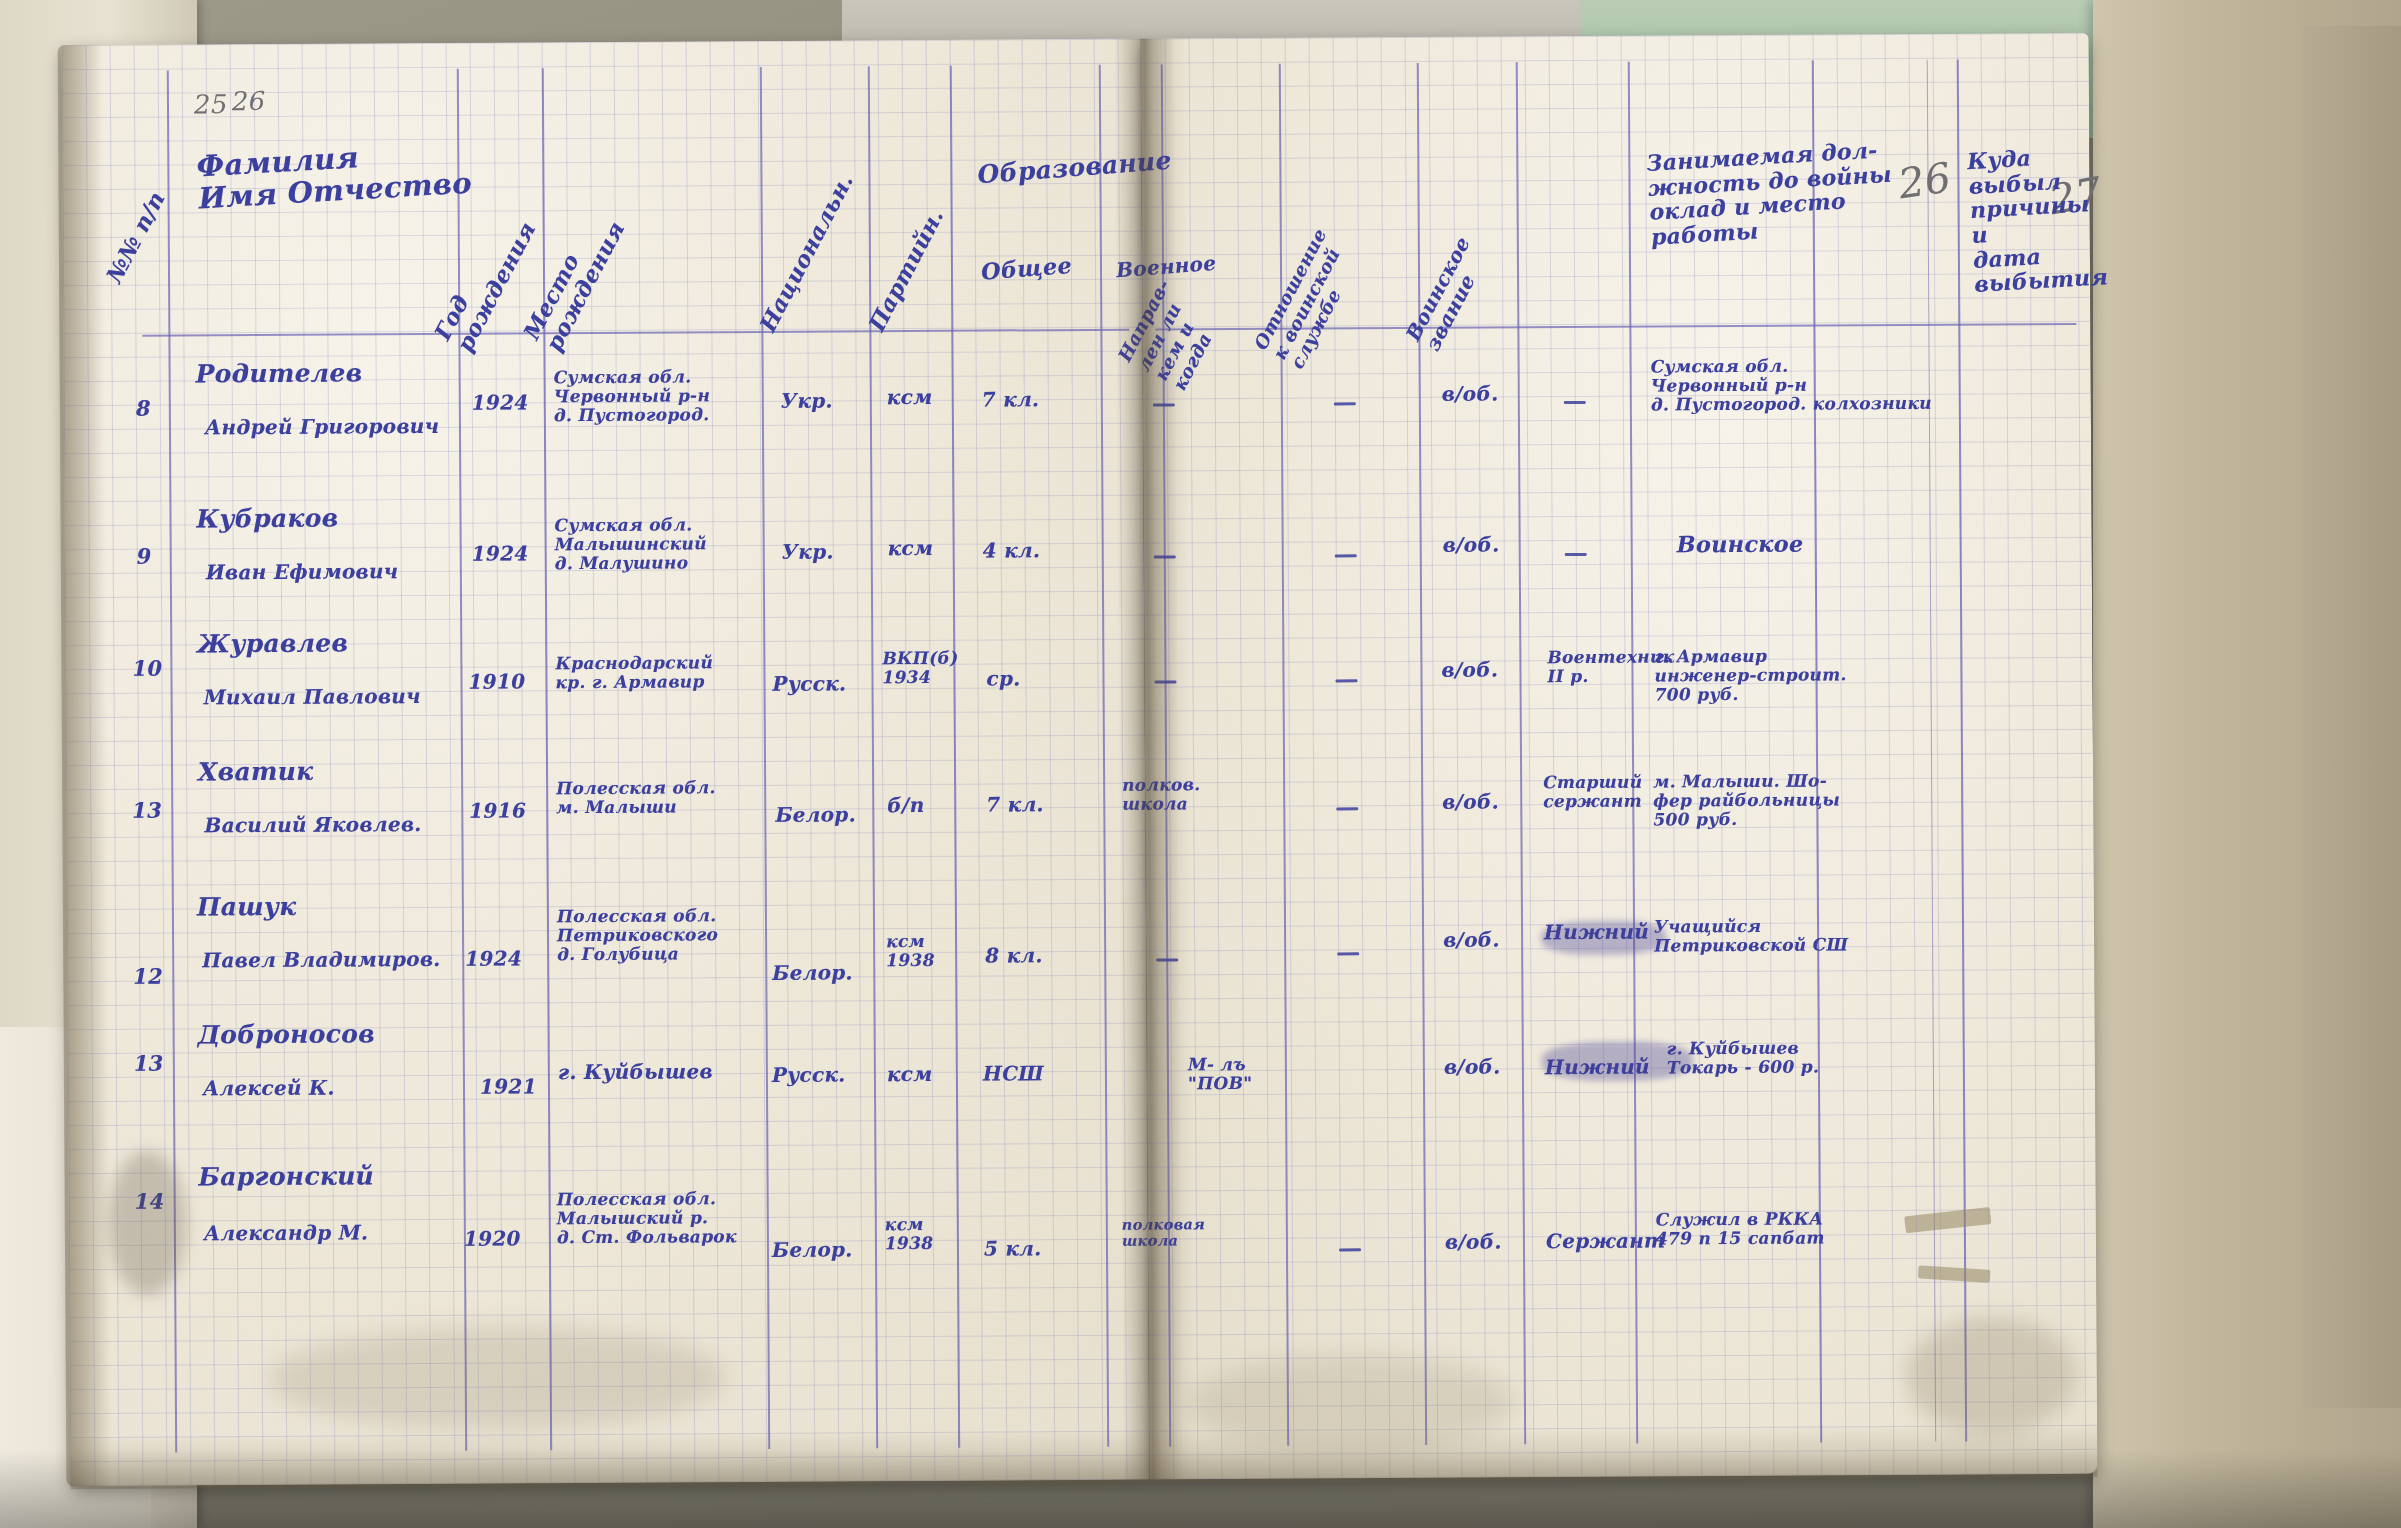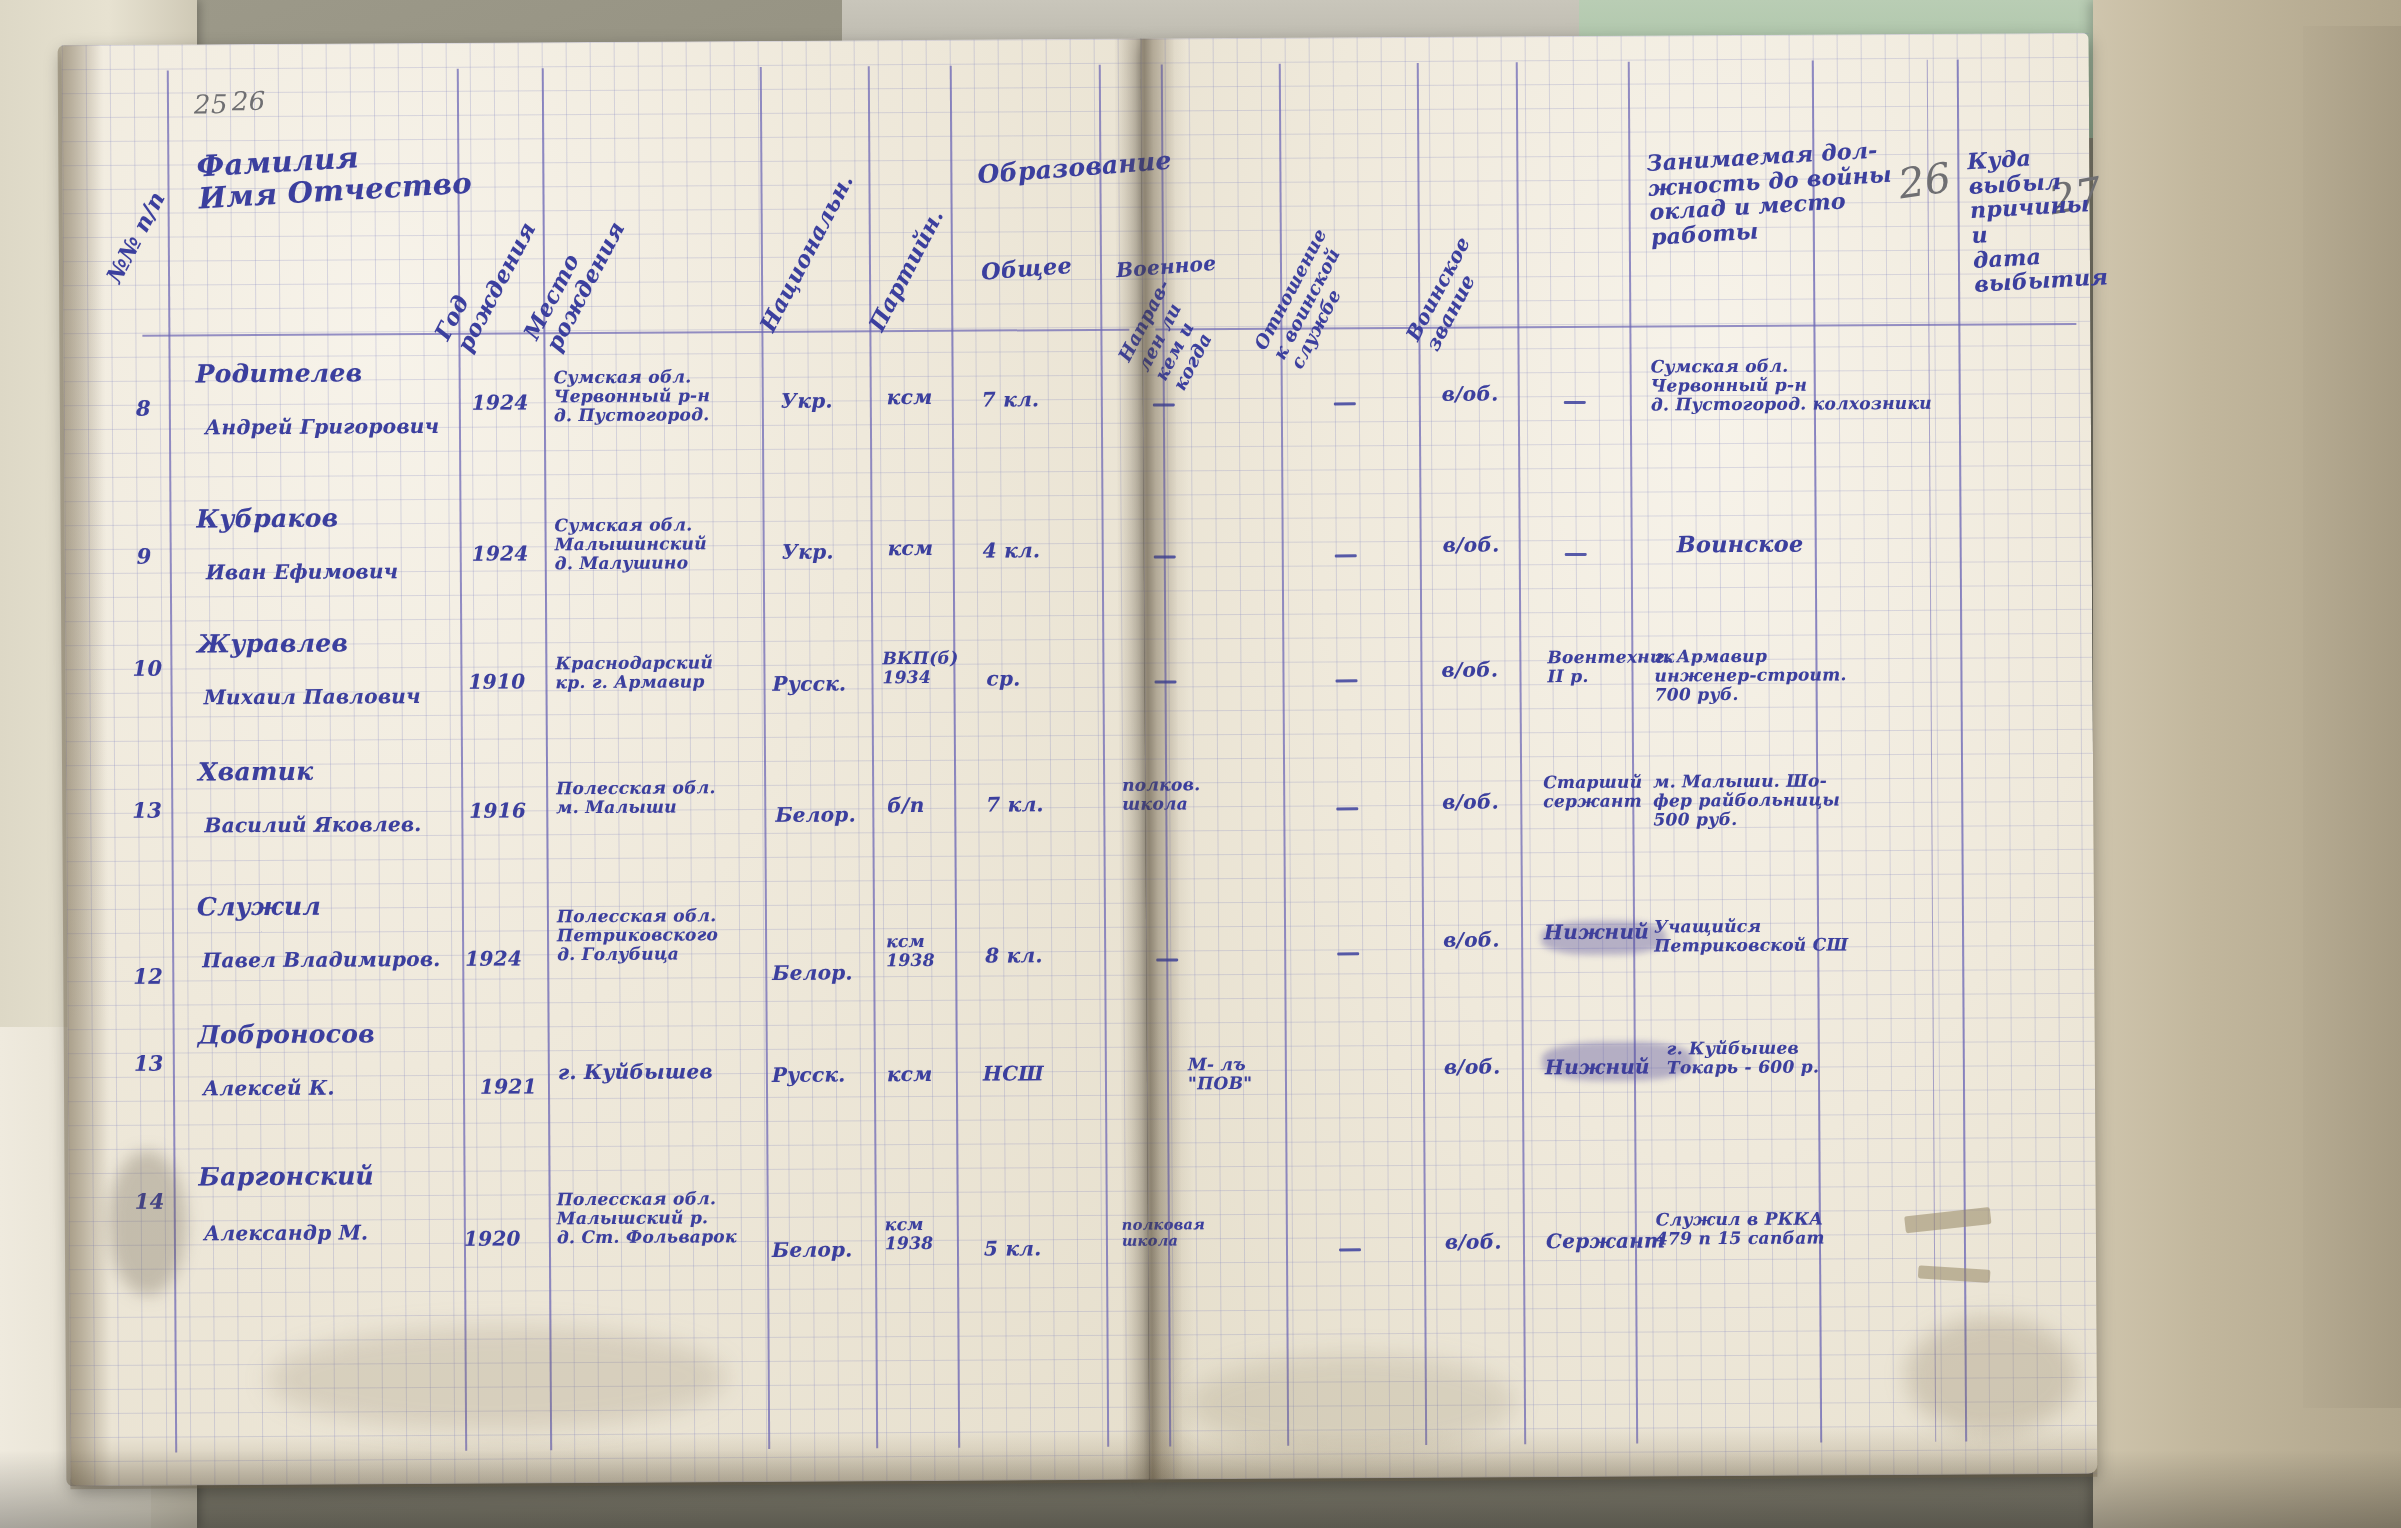--- a/index.html
+++ b/index.html
@@ -291,21 +291,21 @@
     <div class="hw cell" style="left:403px; top:757px;">1916</div>
     <div class="hw small" style="left:490px; top:737px;">Полесская обл.
 м. Малыши</div>
     <div class="hw cell" style="left:709px; top:763px;">Белор.</div>
     <div class="hw cell" style="left:821px; top:754px;">б/п</div>
     <div class="hw cell" style="left:920px; top:754px;">7 кл.</div>
     <div class="hw small" style="left:1056px; top:737px;">полков.
 школа</div>
 
     <div class="hw num" style="left:66px; top:875px;margin-top:45px;">12</div>
-    <div class="hw name" style="left:130px; top:849px;">Служил</div>
+    <div class="hw name" style="left:130px; top:849px;">Пашук</div>
     <div class="hw cell" style="left:135px; top:905px;">Павел Владимиров.</div>
     <div class="hw cell" style="left:398px; top:905px;">1924</div>
     <div class="hw small" style="left:490px; top:865px;">Полесская обл.
 Петриковского
 д. Голубица</div>
     <div class="hw cell" style="left:705px; top:921px;">Белор.</div>
     <div class="hw small" style="left:819px; top:892px;">ксм
 1938</div>
     <div class="hw cell" style="left:918px; top:905px;">8 кл.</div>
     <div class="dash" style="left:1089px; top:920px;"></div>

